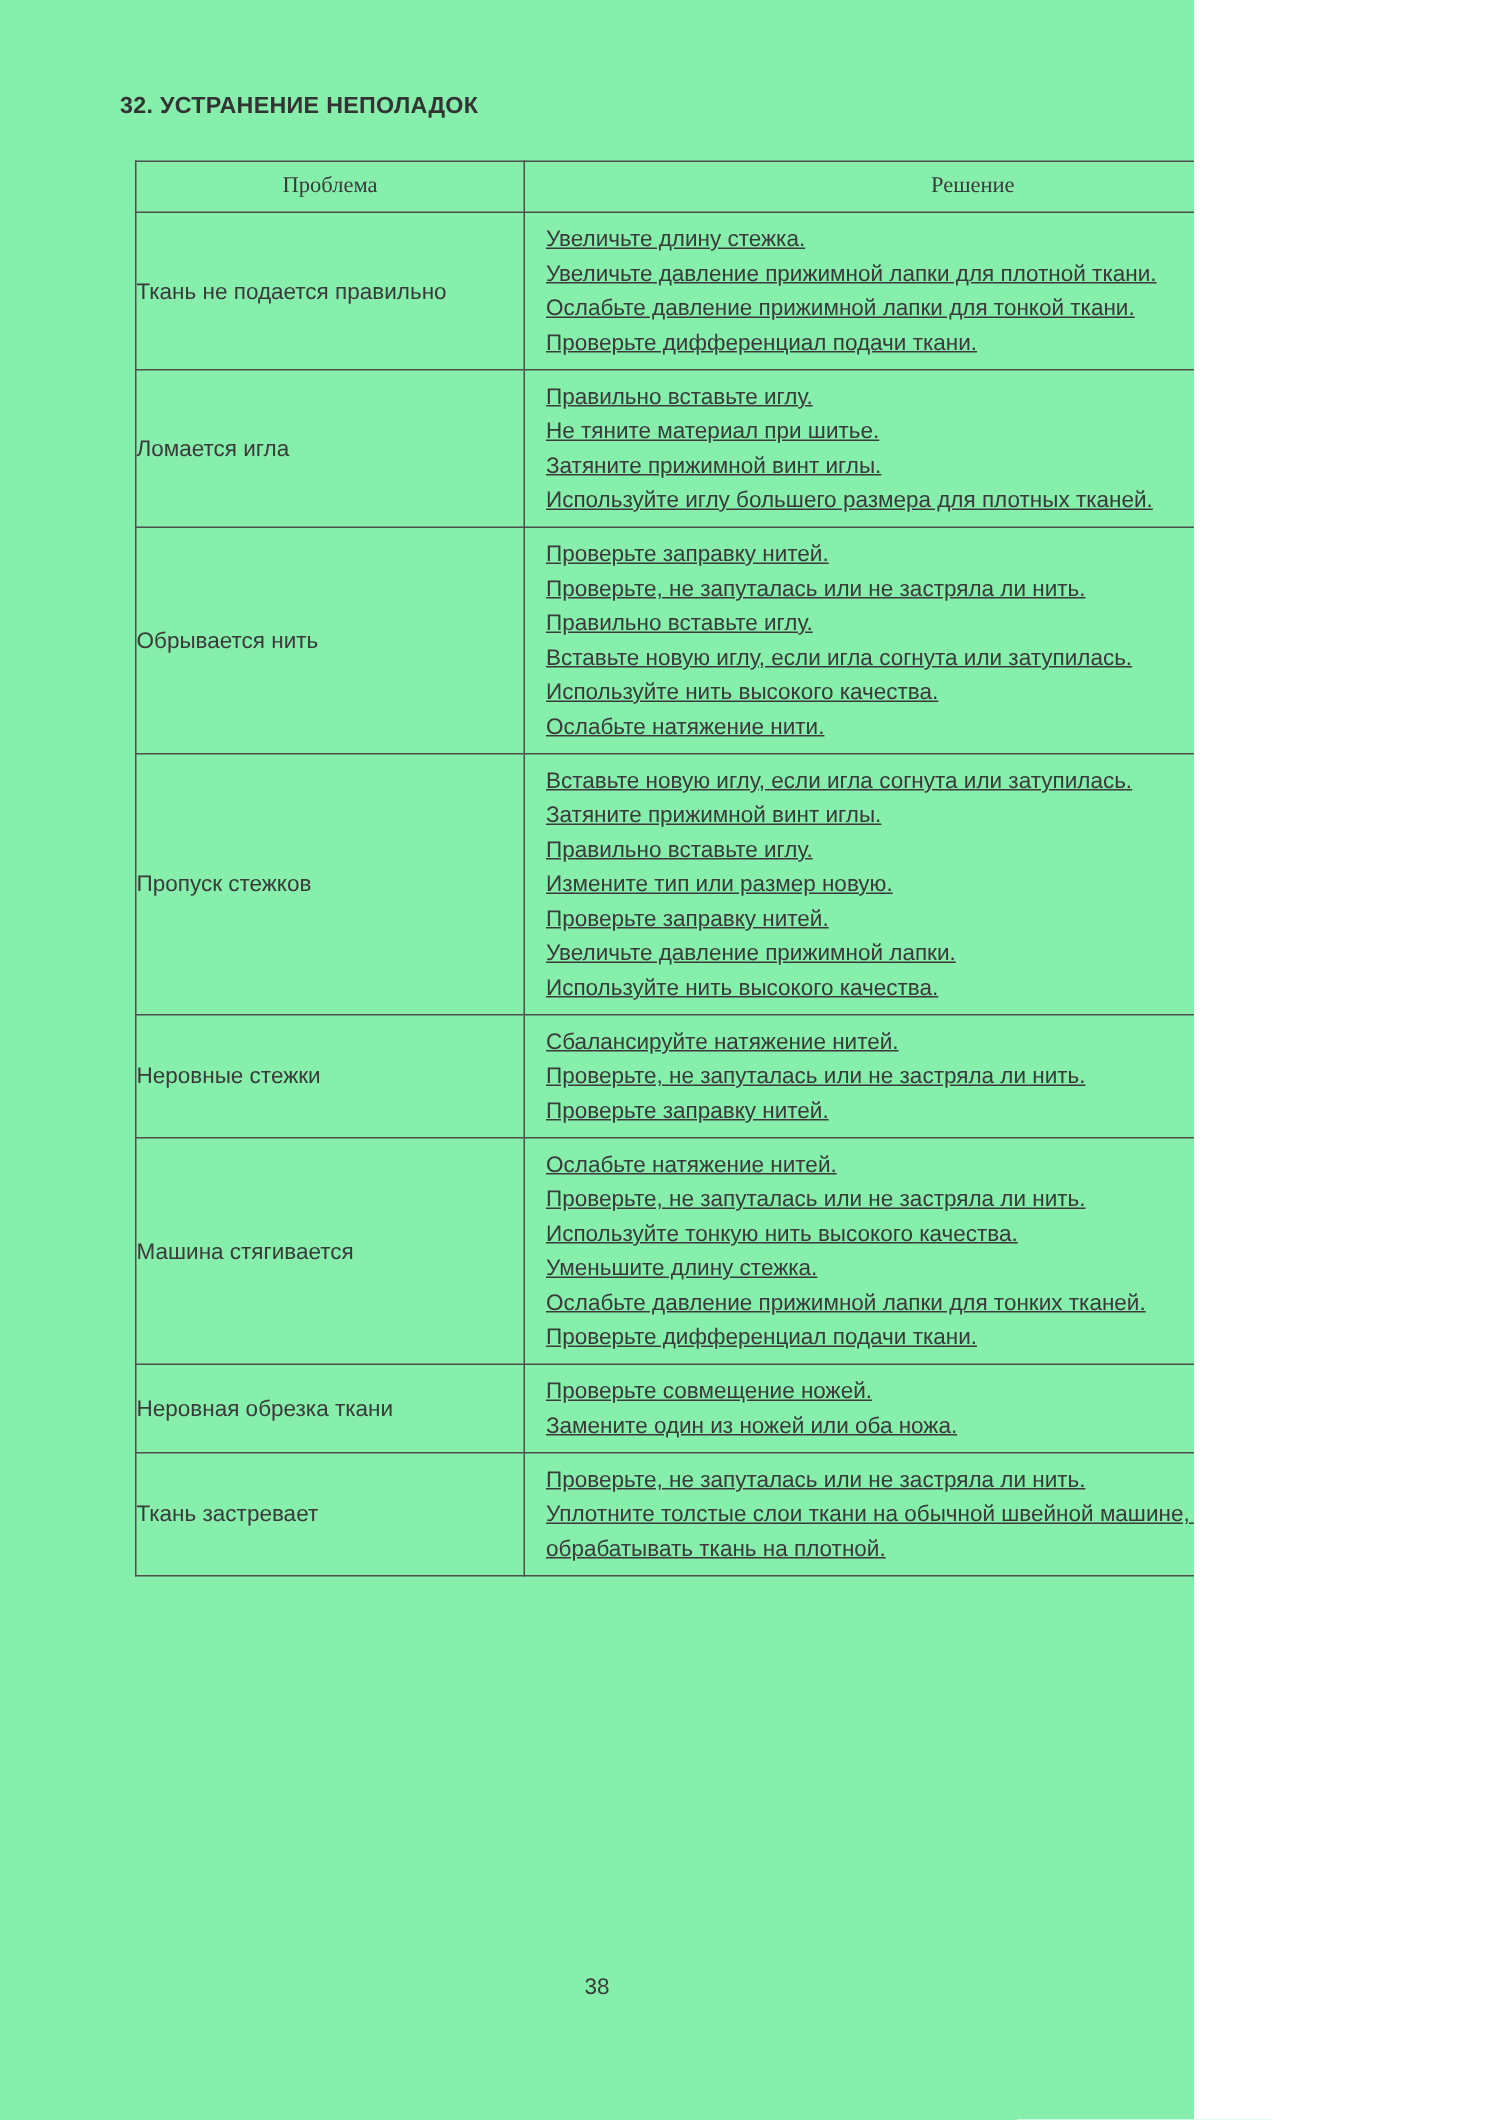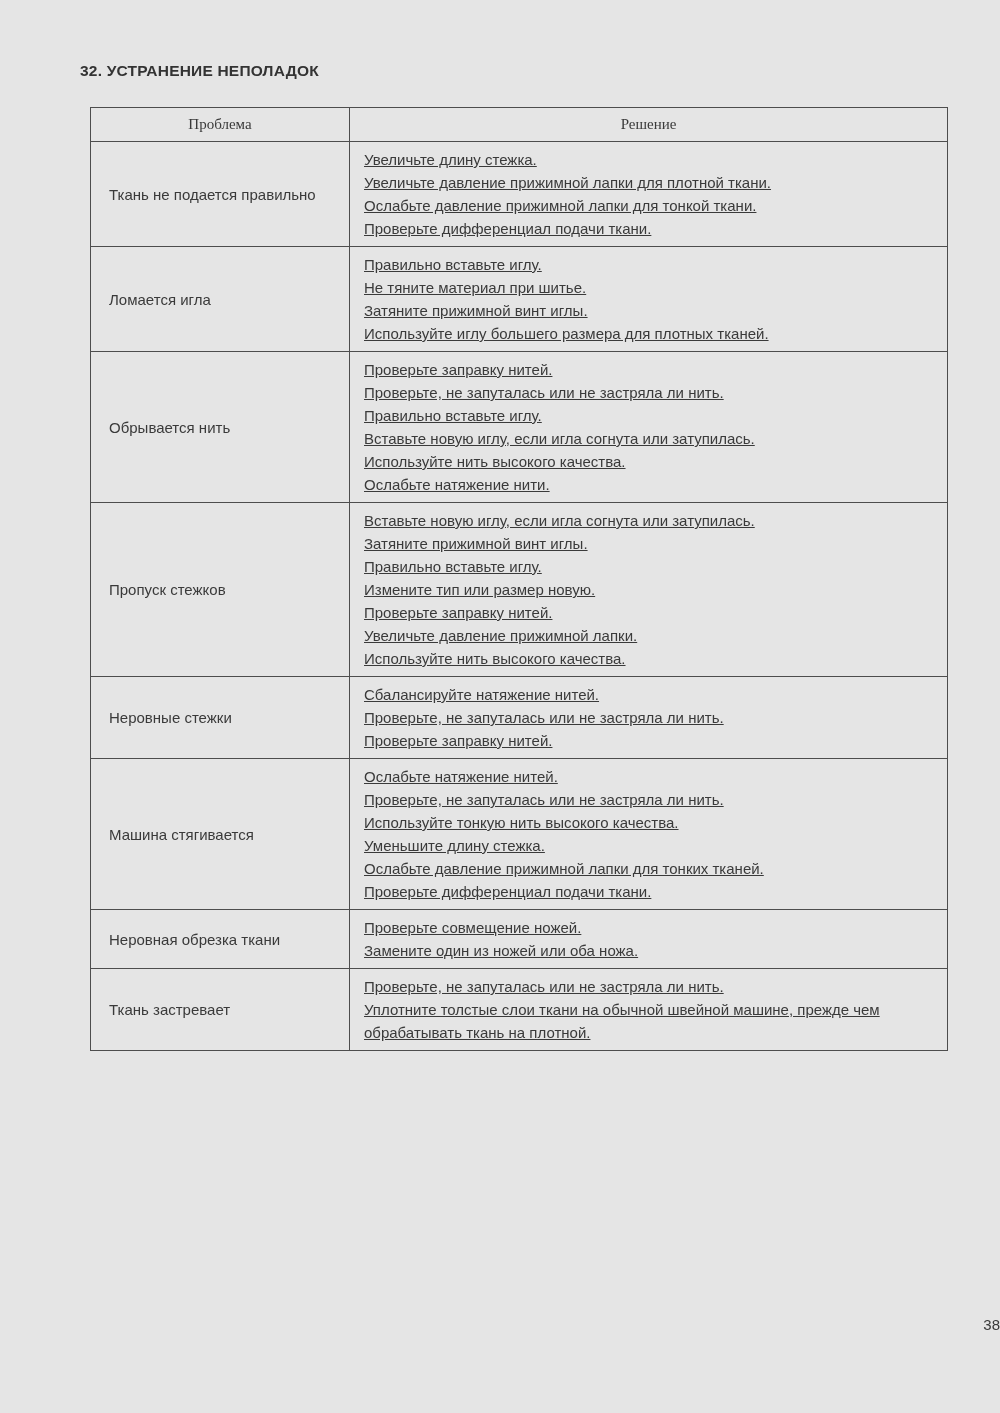--- a/index.html
+++ b/index.html
@@ -1,20 +1,20 @@
 <!DOCTYPE html>
 <html><head>
 <meta charset="utf-8">
 <style>
   html, body { margin: 0; padding: 0; background: #ffffff; }
   .page {
     position: relative;
-    width: 1000px;
+    width: 796px;
     height: 1413px;
-    background: #e5e5e5;
+    background: #86efac;
     font-family: "Liberation Sans", sans-serif;
     color: #3a3a3a;
     overflow: hidden;
   }
   .title {
     position: absolute;
     left: 80px;
     top: 62px;
     margin: 0;
     font-size: 15.5px;
@@ -37,21 +37,21 @@
   }
   .trouble-table th {
     font-weight: normal;
     padding: 8px 6px;
     font-size: 15px;
     font-family: Liberation Serif, serif;
   }
   .col-problem { width: 246px; }
   .problem-cell {
     vertical-align: middle;
-    padding: 6px 10px 6px 18px;
+    padding: 6px 10px 6px 0;
   }
   .problem-text { line-height: 23px; }
   .solution-cell {
     vertical-align: middle;
     padding: 6px 10px 6px 14px;
     text-decoration: underline;
   }
   .solution-line { line-height: 23px; }
   .watermark {
     position: absolute;
@@ -63,21 +63,21 @@
     font-size: 40px;
     color: rgba(225, 30, 30, 0.85);
     pointer-events: none;
     white-space: nowrap;
   }
   .page-number {
     position: absolute;
     left: 0;
     right: 0;
     top: 1316px;
-    text-align: right;
+    text-align: center;
     font-size: 15px;
     color: #3a3a3a;
   }
 </style>
 </head>
 <body>
 
 <div class="page">
   <h1 class="title">32. УСТРАНЕНИЕ НЕПОЛАДОК</h1>
 

